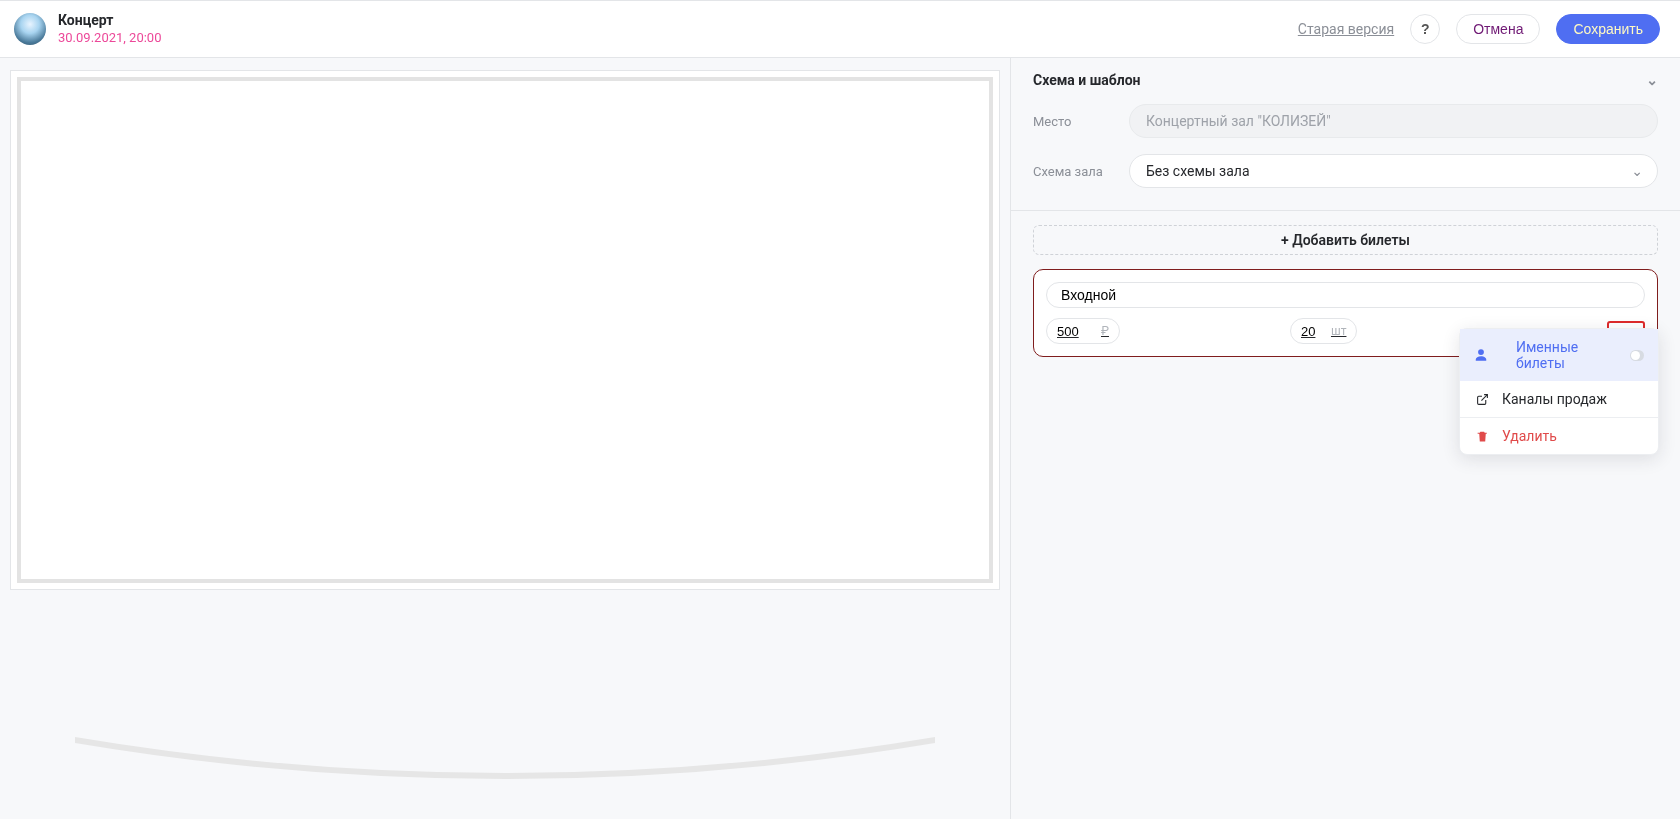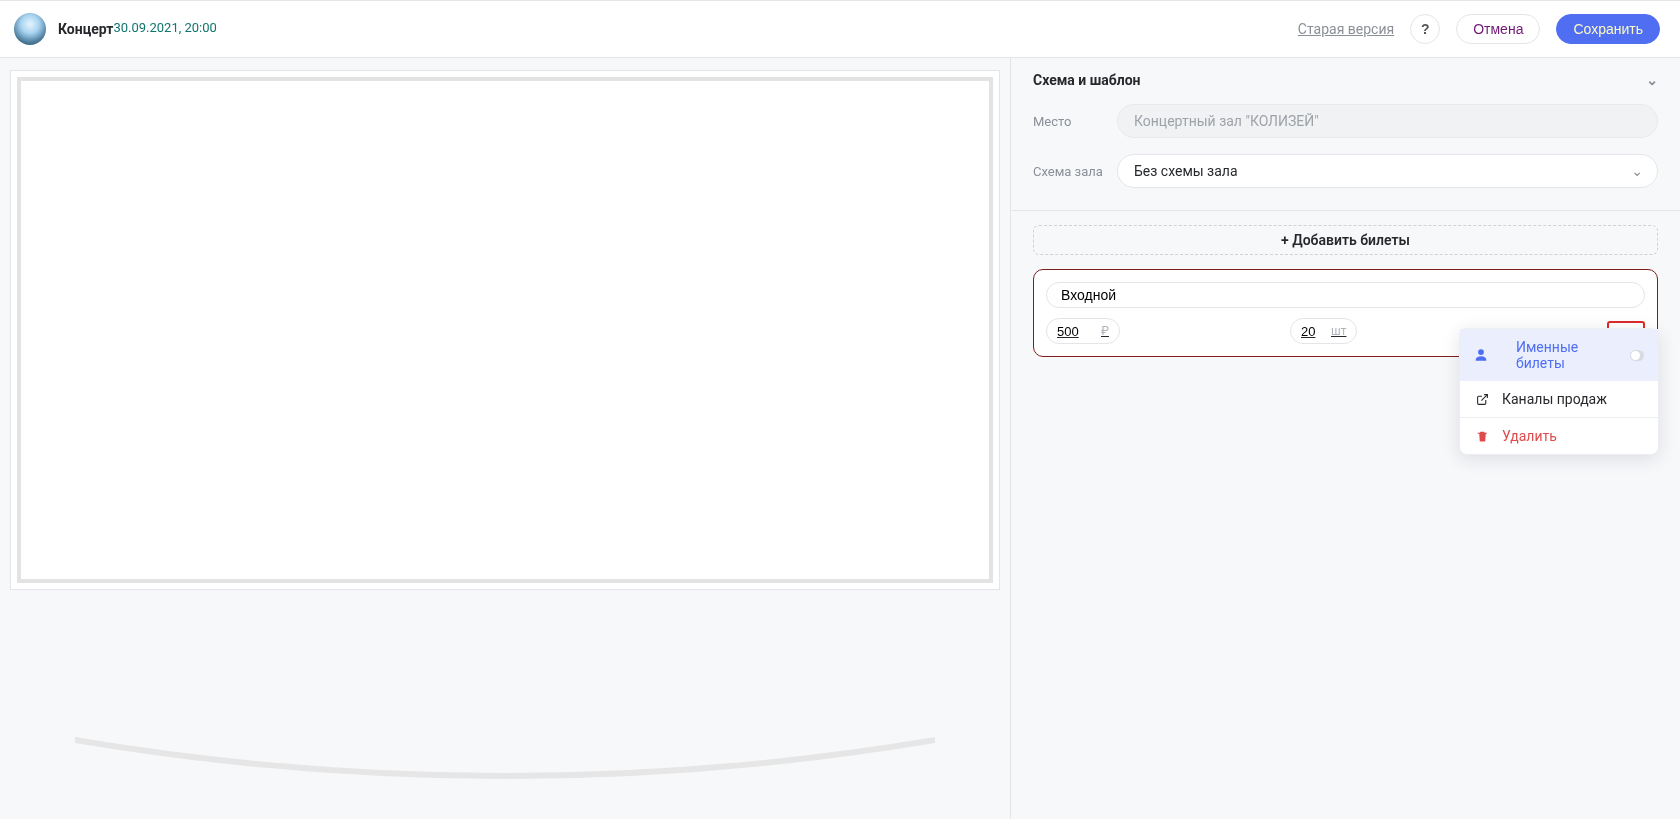--- a/index.html
+++ b/index.html
@@ -1,37 +1,37 @@
 <!DOCTYPE html>
 <html><head>
 <meta charset="utf-8">
 <style>
 * { margin:0; padding:0; box-sizing:border-box; }
 body { font-family:-apple-system,BlinkMacSystemFont,"Segoe UI",Roboto,Arial,sans-serif; background:#f7f8fa; color:#26282c; width:1680px; height:819px; overflow:hidden; font-size:14px; }
 .header { display:flex; align-items:center; justify-content:space-between; height:58px; background:#fff; border-top:1px solid #e3e5e8; border-bottom:1px solid #e3e5e8; padding:0 20px 0 14px; }
 .header-left { display:flex; align-items:center; gap:12px; }
 .avatar { width:32px; height:32px; border-radius:50%; background:radial-gradient(circle at 50% 35%,#e8f4ff 0%,#a8d4f0 35%,#4a7a9a 70%,#2d4a5e 100%); flex:none; }
-.title-block { display:flex; flex-direction:row; line-height:1.3; }
+.title-block { display:flex; flex-direction:column; line-height:1.3; }
 .title { font-weight:700; font-size:14px; }
-.subtitle { color:#0f766e; font-size:13px; }
+.subtitle { color:#ec4899; font-size:13px; }
 .header-right { display:flex; align-items:center; gap:16px; }
 .old-version { color:#8b8f97; text-decoration:underline; font-size:14px; cursor:pointer; }
 .btn-round { height:30px; min-width:30px; border-radius:15px; border:1px solid #e3e5e8; background:#fff; display:flex; align-items:center; justify-content:center; padding:0 16px; cursor:pointer; font-size:14px; font-weight:500; color:#701a75; }
 .btn-round.icon-only { width:30px; padding:0; font-weight:700; color:#555; }
 .btn-primary { background:#4f6ef2; color:#fef9c3; border-color:#4f6ef2; }
 .main { display:flex; height:calc(100% - 58px); }
 .canvas-wrap { flex:1; padding:12px 10px; position:relative; }
 .canvas-outer { width:100%; height:520px; background:#fff; border:1px solid #e3e5e8; padding:6px; }
 .canvas-inner { width:100%; height:100%; background:#fff; border:4px solid #e3e3e3; }
 .banner-sh { position:absolute; bottom:30px; left:50%; transform:translateX(-50%); width:88%; }
 .banner-sh svg { width:100%; height:60px; display:block; }
 .sidebar { width:670px; border-left:1px solid #e3e5e8; background:#f7f8fa; overflow:auto; }
 .panel-header { display:flex; align-items:center; justify-content:space-between; padding:14px 22px 8px; font-weight:700; font-size:14px; }
 .chev { color:#8b8f97; }
-.row { display:flex; align-items:center; padding:8px 22px; gap:12px; }
+.row { display:flex; align-items:center; padding:8px 22px; gap:24px; }
 .row-label { width:72px; font-size:13px; color:#8b8f97; }
 .select { flex:1; height:34px; border-radius:17px; border:1px solid #e3e5e8; background:#fff; display:flex; align-items:center; padding:0 16px; position:relative; cursor:pointer; }
 .select.disabled { background:#f1f2f4; border-color:#e8eaec; }
 .select .text { font-size:14px; }
 .select.disabled .text { color:#9ea2a9; }
 .select .chev { position:absolute; right:14px; }
 .sep { height:1px; background:#e3e5e8; margin:14px 0 0; }
 .tickets { padding:14px 22px; }
 .add-tickets { height:30px; border:1px dashed #cfd2d7; border-radius:6px; display:flex; align-items:center; justify-content:center; font-size:14px; font-weight:600; color:#26282c; cursor:pointer; }
 .ticket-card { background:#fff; border-radius:10px; border:1px solid #7f1d1d; padding:12px; margin-top:14px; position:relative;text-decoration:underline; }

